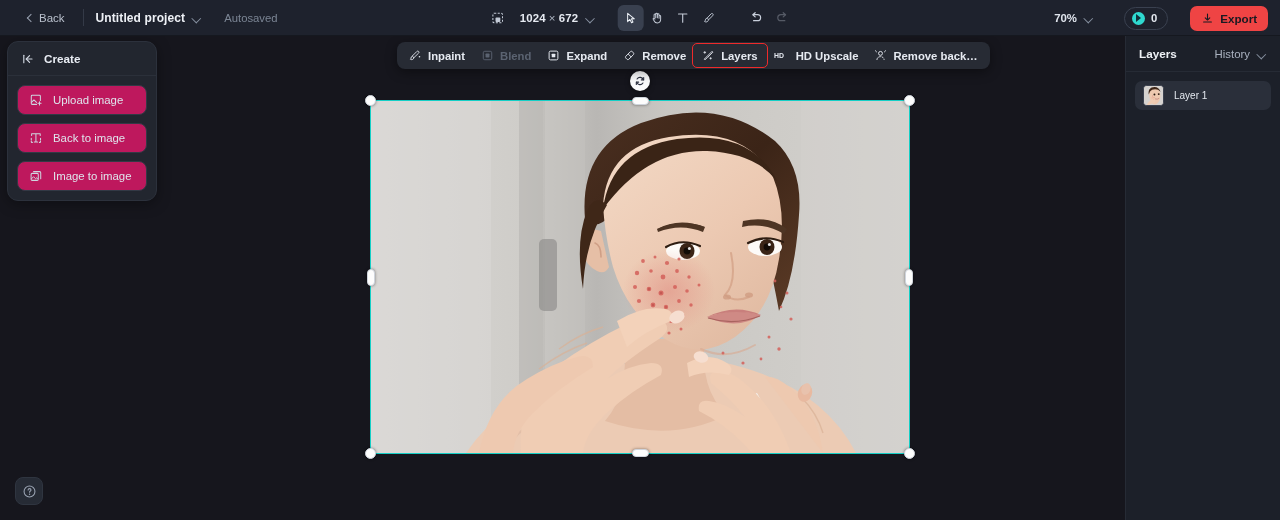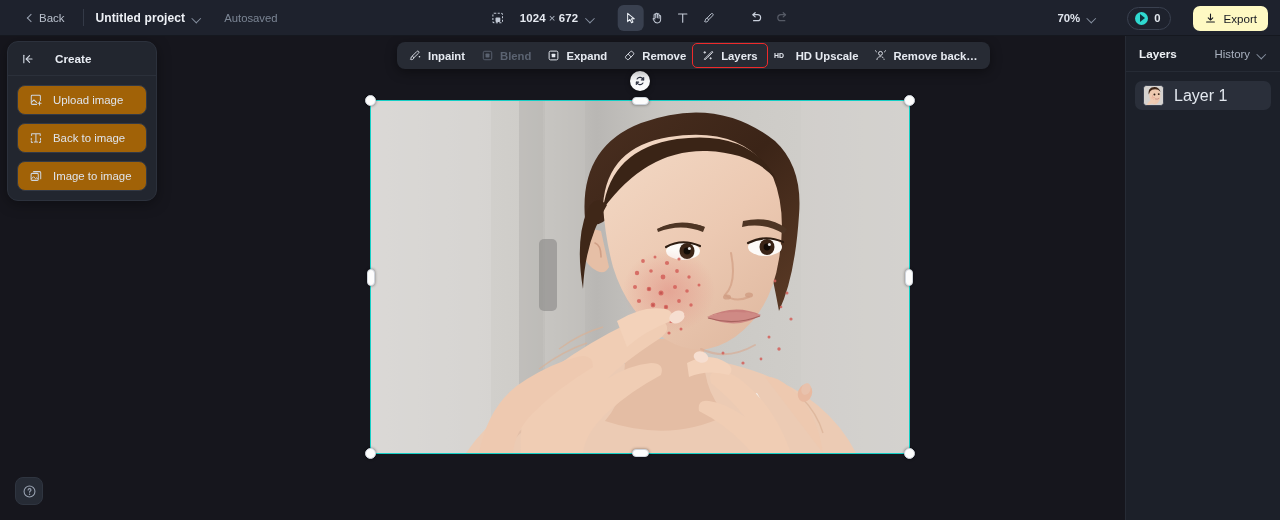--- a/index.html
+++ b/index.html
@@ -88,44 +88,44 @@
     background: #2fd9d0; position: relative; display: block;
   }
   .coin::after {
     content: ''; position: absolute; left: 4.5px; top: 2.6px;
     width: 0; height: 0;
     border-top: 4px solid transparent; border-bottom: 4px solid transparent;
     border-left: 5px solid #10303a;
   }
   .export-btn {
     display: flex; align-items: center; gap: 6px;
-    background: #fef9c3; color: #171a22;
-    font-size: 11.6px; font-weight: normal;
+    background: #ef4444; color: #171a22;
+    font-size: 11.6px; font-weight: bold;
     height: 25px; border-radius: 7px; padding: 0 11px;
     margin-left: 14px; cursor: pointer;
   }
 
   
   .create-panel {
     position: absolute; left: 7px; top: 41px;
     width: 150px; border-radius: 11px;
     background: #22262f; border: 1px solid #2c313c;
     z-index: 30; padding-bottom: 9px;
     box-shadow: 0 3px 14px rgba(0,0,0,.35);
   }
   .cp-head {
-    height: 34px; display: flex; align-items: center; gap: 20px;
+    height: 34px; display: flex; align-items: center; gap: 9px;
     padding: 0 13px; border-bottom: 1px solid #2b303a;
   }
   .cp-head .label { color: #e9edf4; font-size: 11.7px; font-weight: bold; }
   .cp-body { padding: 9px 9px 0 9px; display: flex; flex-direction: column; gap: 8px; }
   .cp-btn {
     display: flex; align-items: center; gap: 10px;
     height: 30px; border-radius: 8px;
-    background: #a16207; border: 1px solid #333945;
+    background: #be185d; border: 1px solid #333945;
     padding: 0 11px; cursor: pointer;
   }
   .cp-btn .label { color: #dfe4ec; font-size: 11.4px; }
 
   
   .action-bar {
     position: absolute; left: 397px; top: 42px;
     height: 27px; border-radius: 8px;
     background: #272b34;
     display: flex; align-items: center;
@@ -202,21 +202,21 @@
     display: flex; align-items: center; gap: 10px;
     height: 29px; border-radius: 7px; background: #2a2f3a;
     padding: 0 8px; cursor: pointer;
   }
   .layer-thumb {
     width: 21px; height: 21px; border-radius: 4px;
     overflow: hidden; background: #d7d4d0; flex: none;
     border: 1px solid #3c4250;
   }
   .layer-thumb svg { display: block; width: 100%; height: 100%; }
-  .layer-name { color: #e3e8ef; font-size: 16px; }
+  .layer-name { color: #e3e8ef; font-size: 10px; }
 
   
   .help-btn {
     position: absolute; left: 15px; bottom: 15px;
     width: 28px; height: 28px; border-radius: 8px;
     background: #262b35; border: 1px solid #2f3540;
     display: flex; align-items: center; justify-content: center;
     cursor: pointer; z-index: 30;
   }
 

